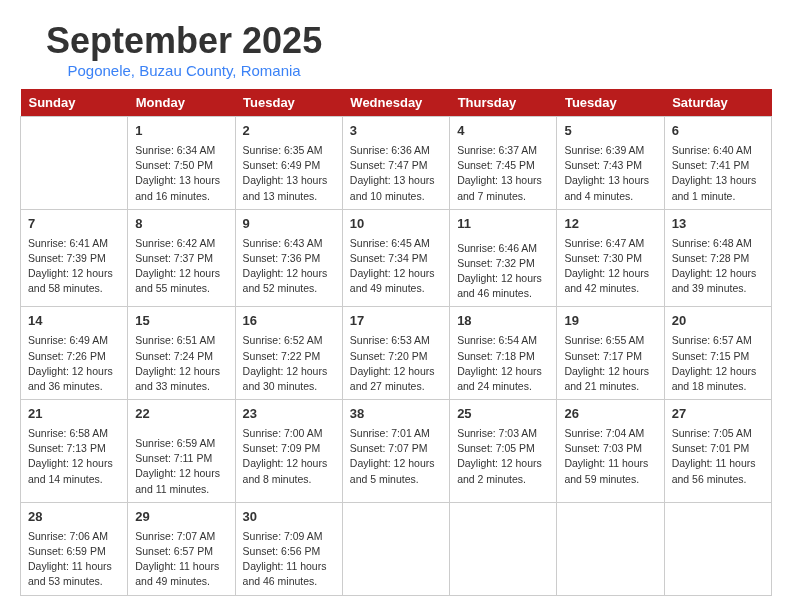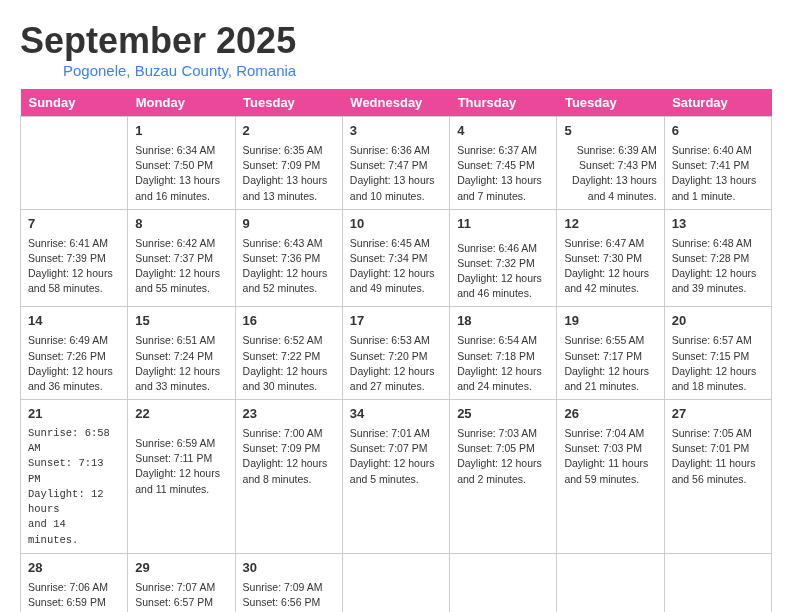--- a/index.html
+++ b/index.html
@@ -28,38 +28,39 @@
     }
     .logo-text span {
       color: #1a6faf;
     }
     .logo-icon {
       width: 36px;
       height: 36px;
       margin-right: 4px;
     }
     .title-block {
-      text-align: right;
+      text-align: center;
+      margin-left: 26px;
     }
     .month-title {
       font-size: 36px;
       font-weight: bold;
       color: #333;
     }
     .location {
       font-size: 15px;
       color: #3b82f6;
     }
     table {
       width: 100%;
       border-collapse: collapse;
       font-size: 11px;
     }
     thead tr th {
-      background-color: #ec4899;
+      background-color: #b91c1c;
       color: #fff;
       text-align: left;
       padding: 6px 8px;
       font-size: 13px;
       font-weight: bold;
     }
     tbody tr td {
       border: 1px solid #ccc;
       vertical-align: top;
       padding: 5px 7px;
@@ -110,41 +111,41 @@
         <td>
           <span class="day-num">1</span>
           <div class="day-info" style="white-space: pre-line;">Sunrise: 6:34 AM
 Sunset: 7:50 PM
 Daylight: 13 hours
 and 16 minutes.</div>
         </td>
         <td>
           <span class="day-num">2</span>
           <div class="day-info" style="white-space: pre-line;">Sunrise: 6:35 AM
-Sunset: 7:09 PM
+Sunset: 6:49 PM
 Daylight: 13 hours
 and 13 minutes.</div>
         </td>
         <td>
           <span class="day-num">3</span>
           <div class="day-info" style="white-space: pre-line;">Sunrise: 6:36 AM
 Sunset: 7:47 PM
 Daylight: 13 hours
 and 10 minutes.</div>
         </td>
         <td>
           <span class="day-num">4</span>
           <div class="day-info" style="white-space: pre-line;">Sunrise: 6:37 AM
 Sunset: 7:45 PM
 Daylight: 13 hours
 and 7 minutes.</div>
         </td>
         <td>
           <span class="day-num">5</span>
-          <div class="day-info" style="white-space: pre-line; text-align: right;">Sunrise: 6:39 AM
+          <div class="day-info" style="white-space: pre-line;">Sunrise: 6:39 AM
 Sunset: 7:43 PM
 Daylight: 13 hours
 and 4 minutes.</div>
         </td>
         <td>
           <span class="day-num">6</span>
           <div class="day-info" style="white-space: pre-line;">Sunrise: 6:40 AM
 Sunset: 7:41 PM
 Daylight: 13 hours
 and 1 minute.</div>
@@ -248,41 +249,41 @@
           <span class="day-num">20</span>
           <div class="day-info" style="white-space: pre-line;">Sunrise: 6:57 AM
 Sunset: 7:15 PM
 Daylight: 12 hours
 and 18 minutes.</div>
         </td>
       </tr>
       <tr>
         <td>
           <span class="day-num">21</span>
-          <div class="day-info" style="white-space: pre-line; font-family: Liberation Mono, monospace;">Sunrise: 6:58 AM
+          <div class="day-info" style="white-space: pre-line;">Sunrise: 6:58 AM
 Sunset: 7:13 PM
 Daylight: 12 hours
 and 14 minutes.</div>
         </td>
         <td>
           <span class="day-num">22</span>
           <div class="day-info" style="white-space: pre-line; margin-top: 12px;">Sunrise: 6:59 AM
 Sunset: 7:11 PM
 Daylight: 12 hours
 and 11 minutes.</div>
         </td>
         <td>
           <span class="day-num">23</span>
           <div class="day-info" style="white-space: pre-line;">Sunrise: 7:00 AM
 Sunset: 7:09 PM
 Daylight: 12 hours
 and 8 minutes.</div>
         </td>
         <td>
-          <span class="day-num">34</span>
+          <span class="day-num">38</span>
           <div class="day-info" style="white-space: pre-line;">Sunrise: 7:01 AM
 Sunset: 7:07 PM
 Daylight: 12 hours
 and 5 minutes.</div>
         </td>
         <td>
           <span class="day-num">25</span>
           <div class="day-info" style="white-space: pre-line;">Sunrise: 7:03 AM
 Sunset: 7:05 PM
 Daylight: 12 hours

